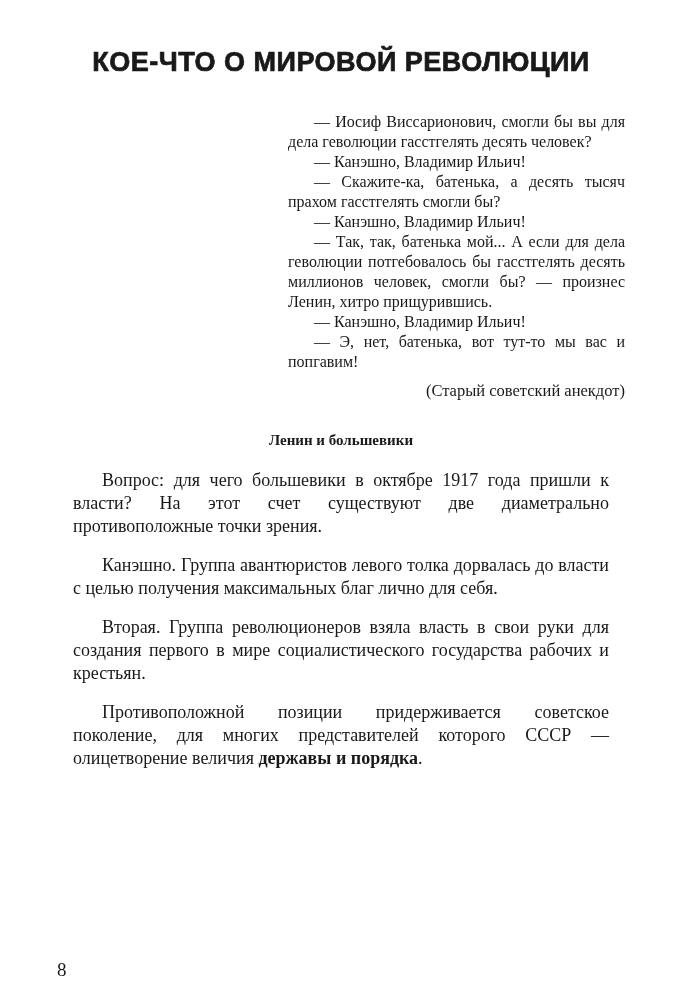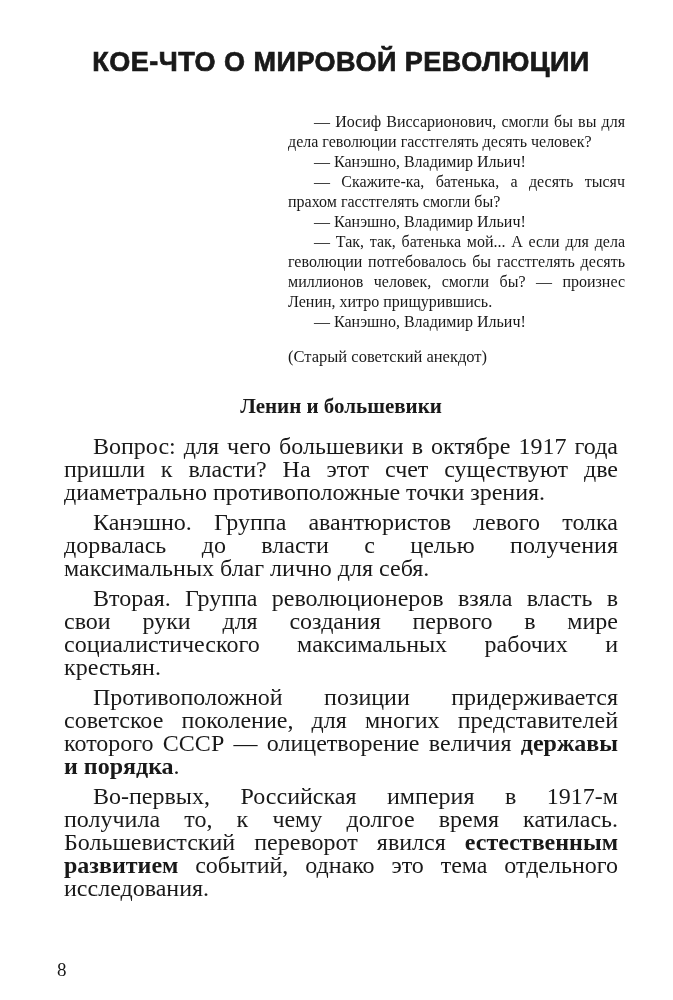--- a/index.html
+++ b/index.html
@@ -34,35 +34,35 @@
   }
   .epigraph p {
     margin: 0;
     font-size: 16px;
     line-height: 20px;
     text-align: justify;
     text-indent: 26px;
   }
   .attribution {
     width: 337px;
-    margin: 14px 0 0 auto;
+    margin: 8px 0 0 auto;
     font-size: 16.5px;
     line-height: 21px;
-    text-align: left;
+    text-align: right;
   }
   .section-heading {
     margin: 26px 0 16px 0;
-    font-size: 21px;
+    font-size: 15px;
     line-height: 26px;
     font-weight: bold;
     text-align: center;
   }
   .body-text p {
-    margin: 7px;
-    font-size: 24px;
+    margin: 16px;
+    font-size: 18px;
     line-height: 23px;
     text-align: justify;
     text-indent: 29px;
   }
   .body-text b { font-weight: bold; }
   .page-number {
     position: absolute;
     left: 57px;
     bottom: 20px;
     font-size: 19px;
@@ -76,29 +76,29 @@
 
   <h1 class="title">КОЕ-ЧТО О МИРОВОЙ РЕВОЛЮЦИИ</h1>
 
   <div class="epigraph">
     <p>— Иосиф Виссарионович, смогли бы вы для дела геволюции гасстгелять десять человек?</p>
     <p>— Канэшно, Владимир Ильич!</p>
     <p>— Скажите-ка, батенька, а десять тысяч прахом гасстгелять смогли бы?</p>
     <p>— Канэшно, Владимир Ильич!</p>
     <p>— Так, так, батенька мой... А если для дела геволюции потгебовалось бы гасстгелять десять миллионов человек, смогли бы? — произнес Ленин, хитро прищурившись.</p>
     <p>— Канэшно, Владимир Ильич!</p>
+    <p>— Э, нет, батенька, вот тут-то мы вас и попгавим!</p>
   </div>
 
   <div class="attribution">(Старый советский анекдот)</div>
 
   <h2 class="section-heading">Ленин и большевики</h2>
 
   <div class="body-text">
     <p><span>Вопрос: для чего большевики в октябре 1917 года пришли к власти? На этот счет существуют две диаметрально противоположные точки зрения.</span></p>
     <p><span>Канэшно. Группа авантюристов левого толка дорвалась до власти с целью получения максимальных благ лично для себя.</span></p>
-    <p><span>Вторая. Группа революционеров взяла власть в свои руки для создания первого в мире социалистического максимальных рабочих и крестьян.</span></p>
+    <p><span>Вторая. Группа революционеров взяла власть в свои руки для создания первого в мире социалистического государства рабочих и крестьян.</span></p>
     <p><span>Противоположной позиции придерживается советское поколение, для многих представителей которого СССР — олицетворение величия </span><b>державы и порядка</b><span>.</span></p>
-    <p><span>Во-первых, Российская империя в 1917-м получила то, к чему долгое время катилась. Большевистский переворот явился </span><b>естественным развитием</b><span> событий, однако это тема отдельного исследования.</span></p>
   </div>
 
   <div class="page-number">8</div>
 
 </div>
 
 </body></html>

